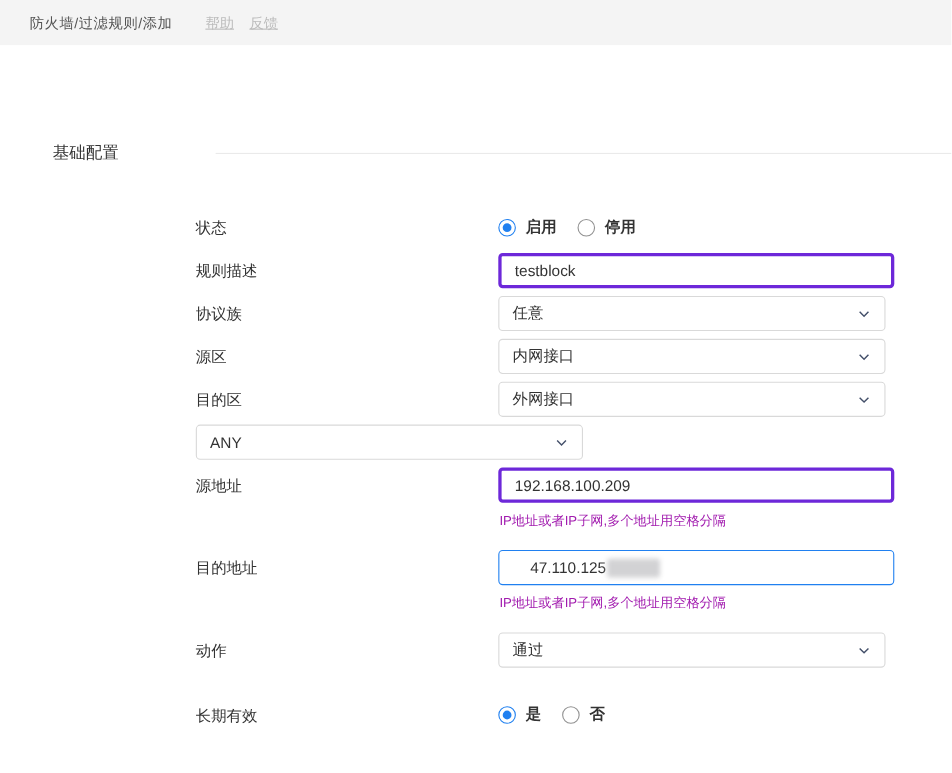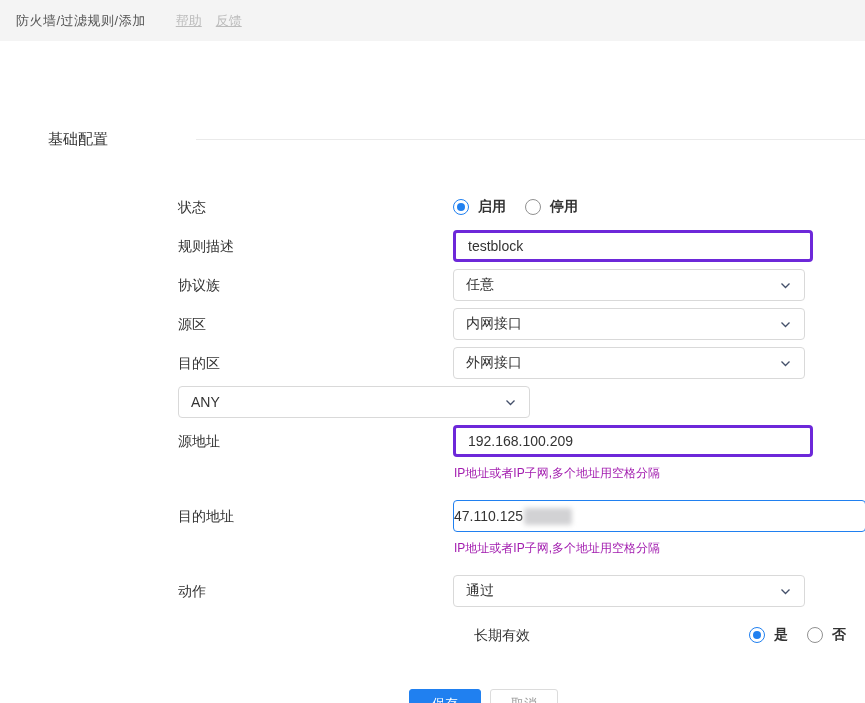--- a/index.html
+++ b/index.html
@@ -1,21 +1,21 @@
 <!DOCTYPE html>
 <html><head>
 <meta charset="utf-8">
 <style>
   * { margin:0; padding:0; box-sizing:border-box; }
   html,body { width:865px; height:703px; overflow:hidden; background:#fff;
     font-family:"Liberation Sans","DejaVu Sans",sans-serif; }
 
   
   .topbar { height:41px; background:#f4f4f4; display:flex; align-items:center;
-    padding-left:16px; }
+    padding-left:27px; }
   .breadcrumb { font-size:13px; color:#545454; letter-spacing:.5px; }
   .toplink { font-size:13px; color:#bcbcbc; text-decoration:underline; cursor:pointer; }
   .toplink.help { margin-left:30px; }
   .toplink.feedback { margin-left:14px; }
 
   
   .section-head { display:flex; align-items:center; margin:89px 0 0 48px;gap:24px; }
   .section-title { font-size:15px; color:#333; font-weight:400; }
   .section-divider { flex:1; height:1px; background:#eaeaea; margin-left:64px; }
 
@@ -32,22 +32,22 @@
   .radio { width:16px; height:16px; border-radius:50%; border:1px solid #919191;
     background:#fff; display:inline-block; position:relative; margin-right:9px; flex:none; }
   .radio.selected { border:1.5px solid #2080f0; }
   .radio.selected::after { content:""; position:absolute; left:2.5px; top:2.5px;
     width:8px; height:8px; border-radius:50%; background:#2080f0; }
 
   
   .input { width:360px; height:32px; border:3px solid #6d28d9; border-radius:4px;
     padding:0 12px; font-size:14px; color:#333; background:#fff; outline:none;
     font-family:inherit; }
-  .input-box { width:413px; height:32px; border:1px solid #2080f0; border-radius:4px;
-    padding:0 0; font-size:14px; color:#333; background:#fff;
+  .input-box { width:360px; height:32px; border:1px solid #2080f0; border-radius:4px;
+    padding:0 28px; font-size:14px; color:#333; background:#fff;
     display:flex; align-items:center; cursor:text; }
   .redact { width:48px; height:17px; background:#d2d2d4; border-radius:2px;
     filter:blur(2.5px); margin-left:1px; }
 
   
   .select { width:352px; height:32px; border:1px solid #d9d9d9; border-radius:4px;
     padding:0 12px; font-size:14px; color:#333; background:#fff;
     display:flex; align-items:center; justify-content:space-between; cursor:pointer; }
   .chevron { display:inline-flex; align-items:center; }
 
@@ -170,21 +170,21 @@
       <div class="ctrl select">
         <span>通过</span>
         <span class="chevron">
           <svg width="13" height="13" viewBox="0 0 13 13">
               <path d="M2.5 4.5l4 4 4-4" fill="none" stroke="#44506a" stroke-width="1.3"></path>
             </svg>
         </span>
       </div>
     </div>
 
-    <div class="row" style="margin-top:12px;justify-content:flex-end;">
+    <div class="row" style="margin-top:27px;">
       <label class="lbl">长期有效</label>
       <div class="ctrl radio-group">
         <label class="radio-opt">
           <span class="radio selected"></span>
           <span>是</span>
         </label>
         <label class="radio-opt">
           <span class="radio"></span>
           <span>否</span>
         </label>

